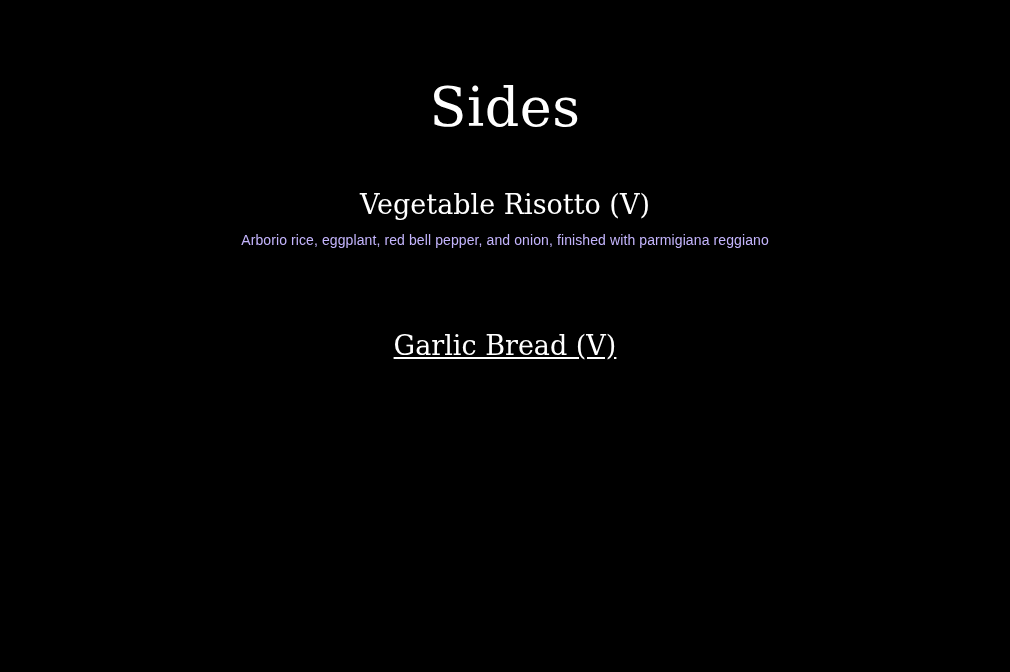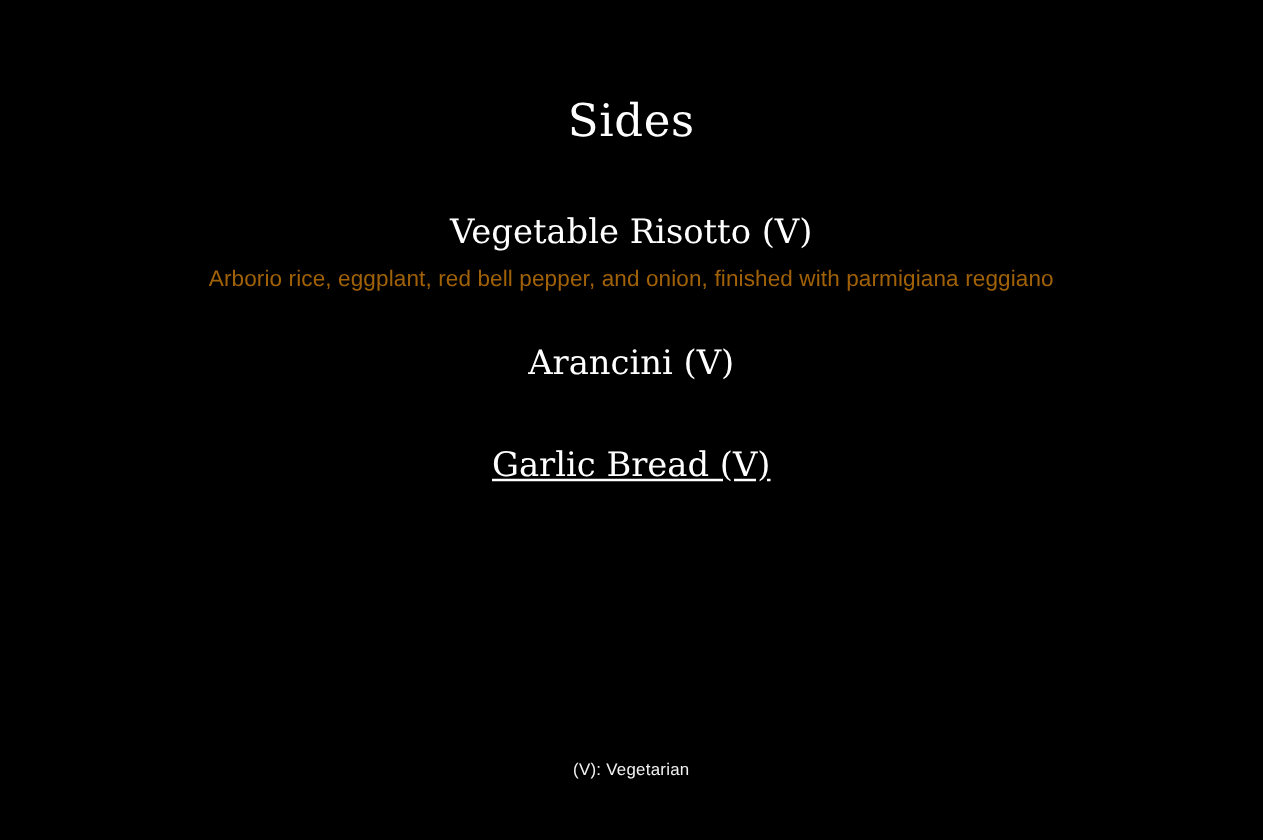--- a/index.html
+++ b/index.html
@@ -19,21 +19,21 @@
     height: 672px;
     position: relative;
     display: flex;
     flex-direction: column;
     align-items: center;
     box-sizing: border-box;
   }
   .menu-title {
     font-family: "DejaVu Serif", "Liberation Serif", serif;
     font-weight: normal;
-    font-size: 36px;
+    font-size: 54px;
     letter-spacing: 0.5px;
     color: #ffffff;
     margin: 0;
     padding-top: 78px;
     line-height: 1.1;
     text-align: center;
   }
   .items {
     width: 100%;
     margin-top: 52px;
@@ -53,22 +53,22 @@
   .item-name {
     font-family: "DejaVu Serif", "Liberation Serif", serif;
     font-weight: normal;
     font-size: 27px;
     color: #ffffff;
     line-height: 1.2;
     margin: 0 0 9px 0;
   }
   .item-desc {
     font-family: "Liberation Sans", sans-serif;
-    font-size: 18px;
-    color: #a16207;
+    font-size: 14px;
+    color: #c4b5fd;
     line-height: 1.35;
     margin: 0;
     letter-spacing: 0.1px;
   }
   .footnote {
     position: absolute;
     left: 0;
     right: 0;
     top: 608px;
     text-align: center;
@@ -86,24 +86,22 @@
   <h1 class="menu-title">Sides</h1>
 
   <div class="items">
 
     <div class="menu-item">
       <div class="item-name">Vegetable Risotto (V)</div>
       <div class="item-desc">Arborio rice, eggplant, red bell pepper, and onion, finished with parmigiana reggiano</div>
     </div>
 
     <div class="menu-item">
-      <div class="item-name">Arancini (V)</div>
     </div>
 
     <div class="menu-item">
       <div class="item-name">Garlic Bread (V)</div>
     </div>
 
   </div>
 
-  <div class="footnote">(V): Vegetarian</div>
 
 </div>
 
 </body></html>

